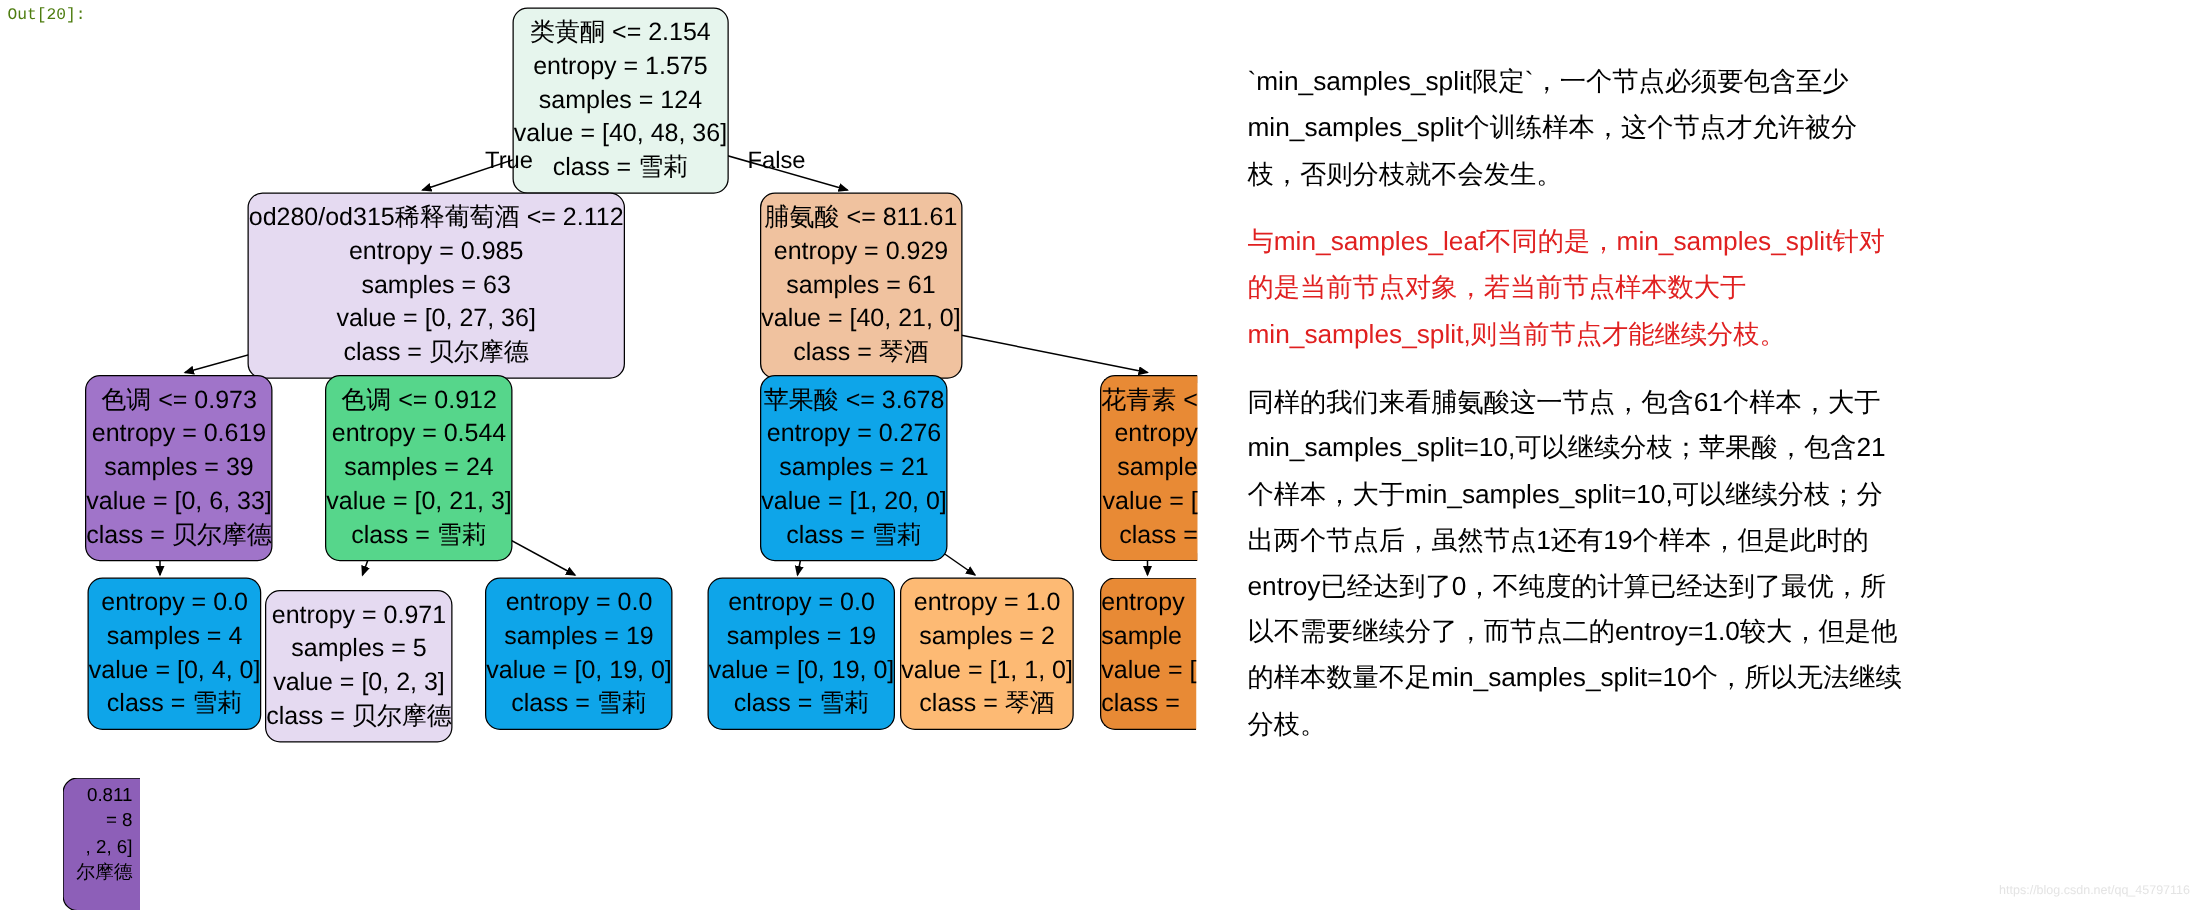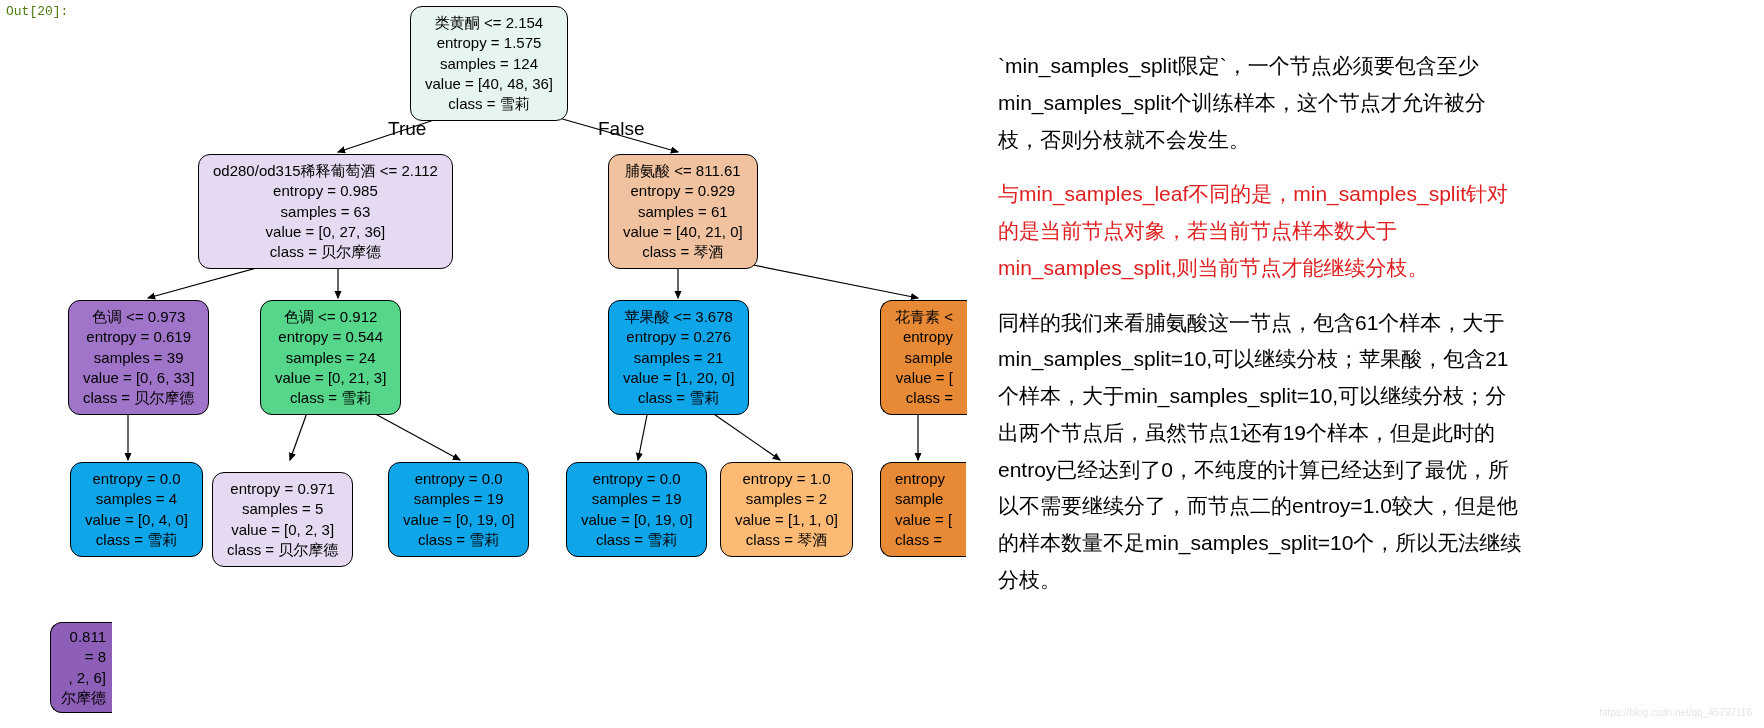--- a/index.html
+++ b/index.html
@@ -1,34 +1,34 @@
 <!DOCTYPE html>
 <html><head>
 <meta charset="utf-8">
 <style>
 *{box-sizing:border-box;margin:0;padding:0}
 body{font-family:Arial,"Microsoft YaHei",sans-serif;background:#fff;width:1764px;height:728px;position:relative;overflow:hidden}
 .out-label{position:absolute;top:4px;left:6px;color:#4d7c0f;font-family:Liberation Mono, monospace;font-size:13px}
 .tree{position:absolute;top:0;left:80px;width:880px;height:728px}
-.node{position:absolute;border:1.5px solid #000;border-radius:12px;padding:6px 14px;text-align:center;font-size:15px;line-height:1.35;white-space:nowrap}
+.node{position:absolute;border:1.5px solid #000;border-radius:12px;padding:6px 0;text-align:center;font-size:20px;line-height:1.35;white-space:nowrap}
 .n-root{background:#e6f5ed}
 .n-purple-light{background:#e5daf1}
 .n-orange-light{background:#f0c29f}
 .n-purple{background:#a074c9;color:#000000}
 .n-green{background:#56d68b}
 .n-green-dark{background:#0ea5e9}
 .n-white{background:#fdba74}
 .n-orange{background:#e88a35}
 .label{position:absolute;font-size:19px}
 svg.edges{position:absolute;top:0;left:0;width:880px;height:728px;pointer-events:none}
 .sidetext{position:absolute;top:48px;left:998px;width:525px;font-size:21px;line-height:1.75}
 .sidetext p{margin-bottom:18px}
 .red{color:#e02020}
 .watermark{position:absolute;bottom:10px;right:12px;color:#e4e4e4;font-size:10px}
-.frag{position:absolute;border:1.5px solid #000;border-radius:12px 0 0 12px;border-right:none;background:#8d5fb8;padding:4px 6px 4px 10px;font-size:15px;line-height:1.35;text-align:right}
+.frag{position:absolute;border:1.5px solid #000;border-radius:12px 0 0 12px;border-right:none;background:#8d5fb8;padding:4px 6px 20px 10px;font-size:15px;line-height:1.35;text-align:right}
 </style>
 </head>
 <body>
 
 <div class="out-label">Out[20]:</div>
 
 <div class="tree">
 <svg class="edges">
 <defs>
         <marker id="ah" markerWidth="8" markerHeight="8" refX="6" refY="3" orient="auto">

